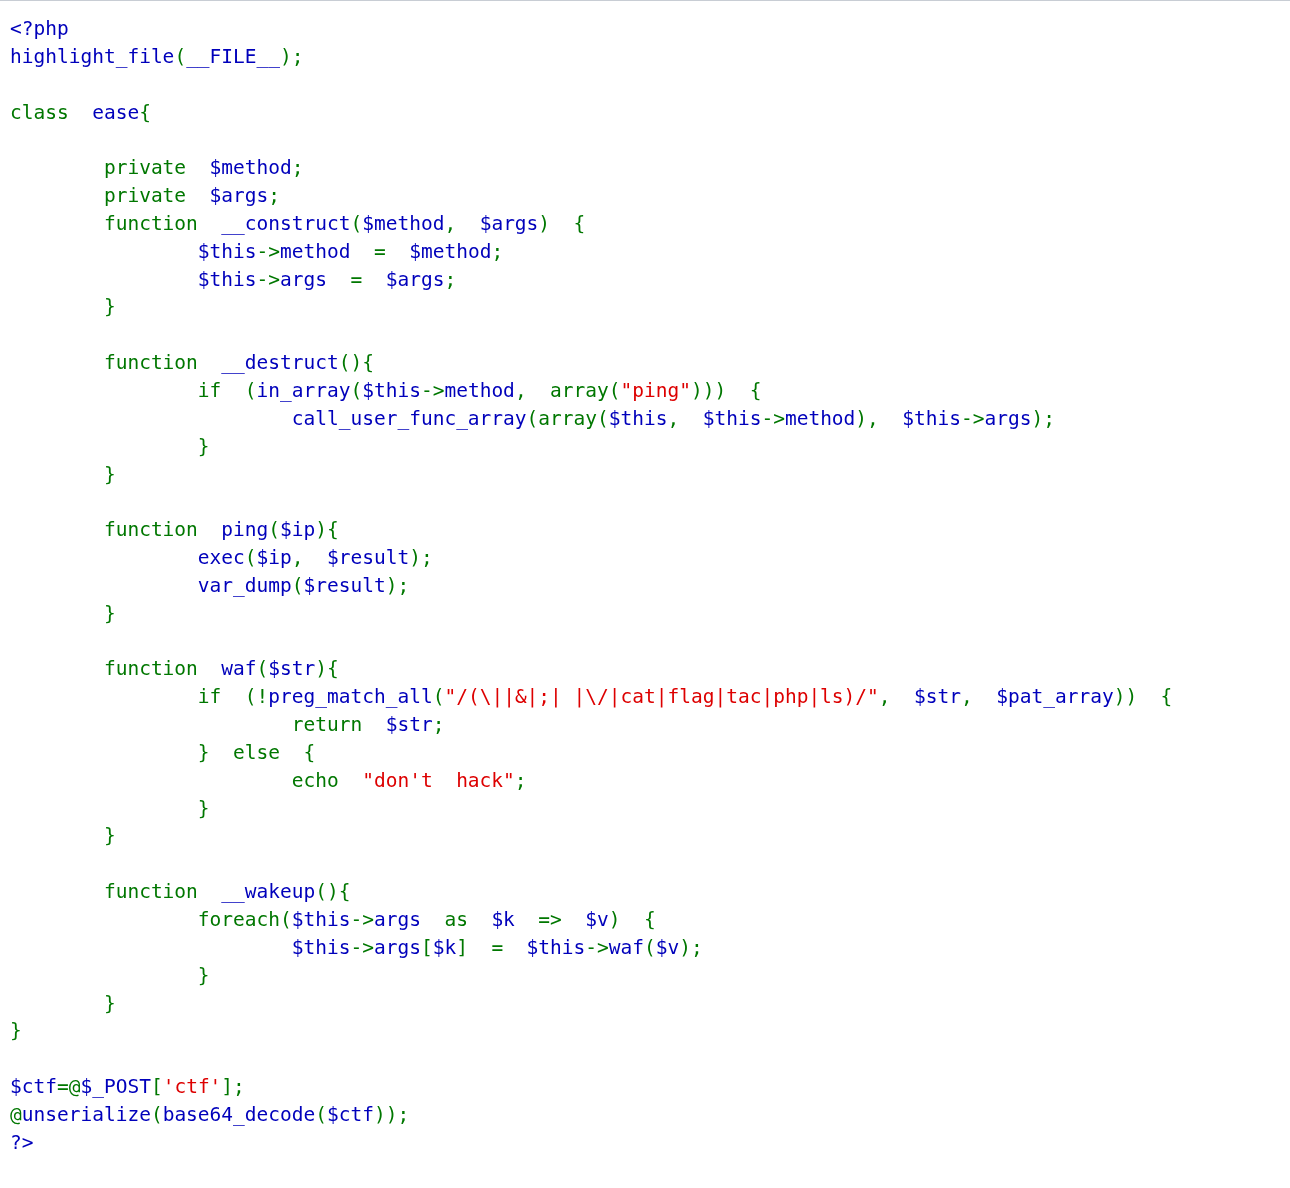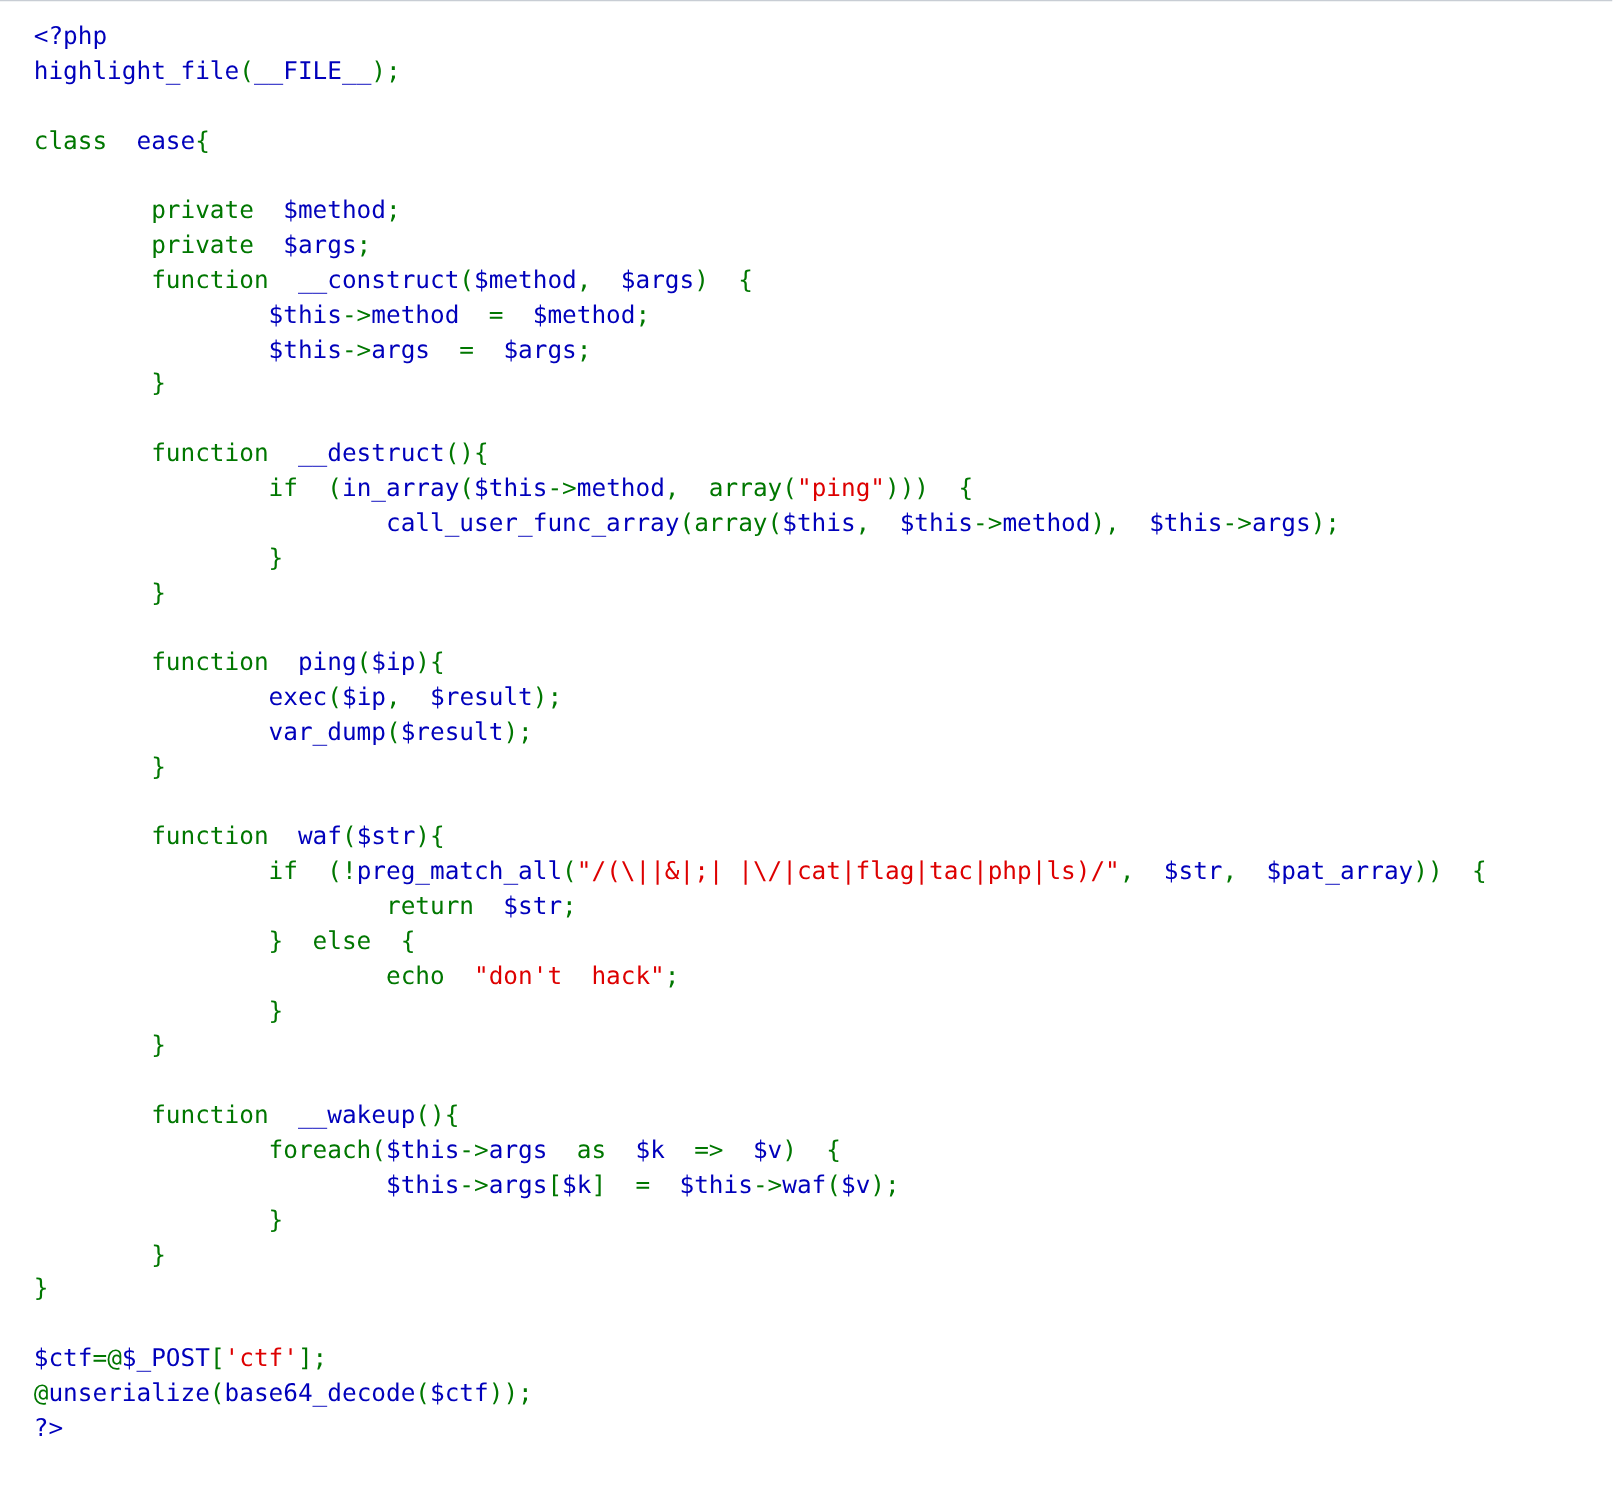--- a/index.html
+++ b/index.html
@@ -13,21 +13,21 @@
     height: 1188px;
     overflow: hidden;
     font-family: "DejaVu Sans Mono", "Liberation Mono", monospace;
   }
   #top-rule {
     height: 1px;
     width: 100%;
     background: #c8cdd4;
   }
   #viewport {
-    padding: 14px 0 0 27px;
+    padding: 14px 0 0 10px;
   }
   pre.code {
     margin: 0;
     padding: 0;
     font-family: "DejaVu Sans Mono", "Liberation Mono", monospace;
     font-size: 19.5px;
     line-height: 27.85px;
     white-space: pre;
     color: #0000BB;
     letter-spacing: 0px;

